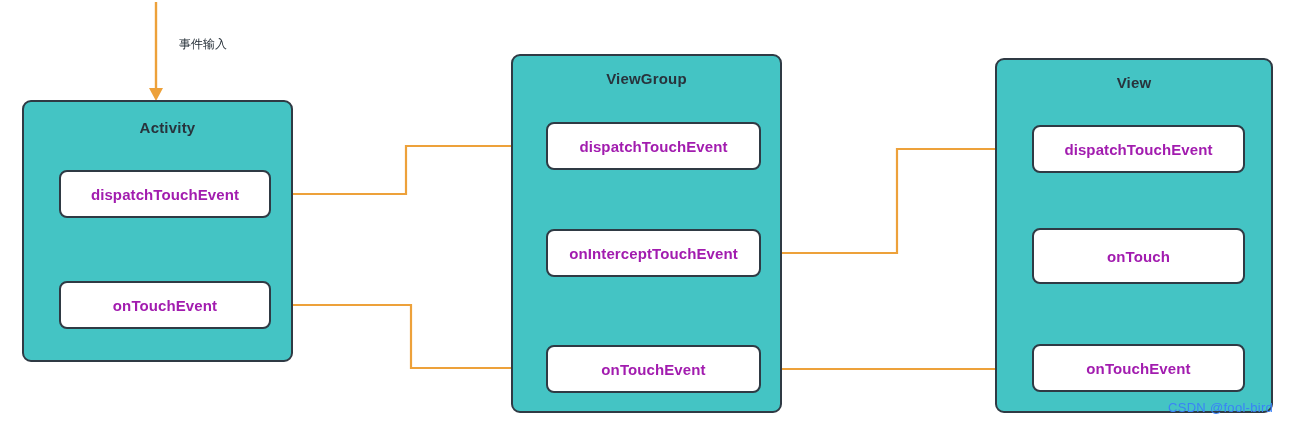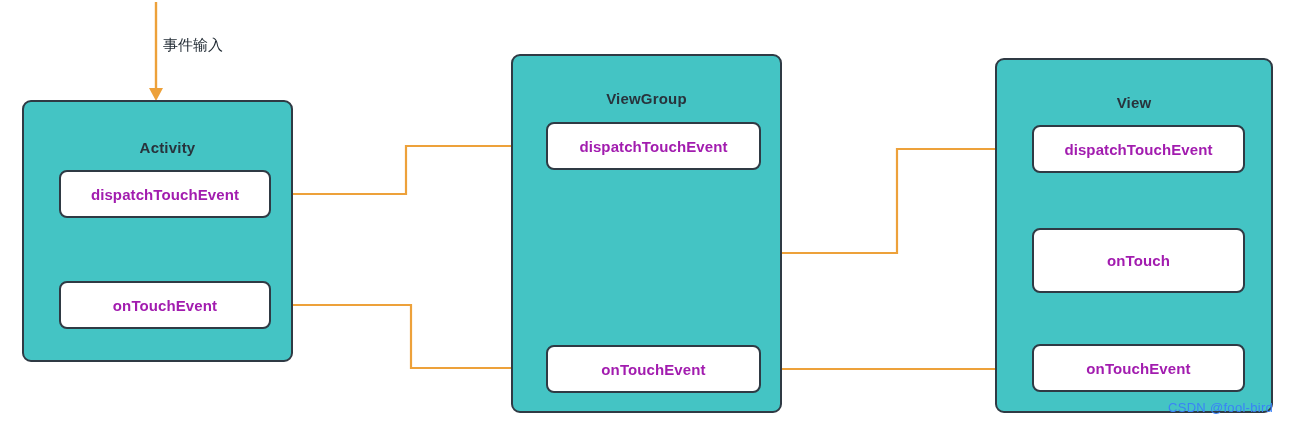--- a/index.html
+++ b/index.html
@@ -35,42 +35,42 @@
   }
   .group-title {
     position: absolute;
     left: 0;
     right: 0;
     text-align: center;
     font-size: 15px;
     font-weight: bold;
     color: #28333c;
     letter-spacing: 0.2px;
-    margin-top: 20px;
   }
   .method-box {
     position: absolute;
     background: #ffffff;
     border: 2px solid #2f3a44;
     border-radius: 8px;
     box-sizing: border-box;
     display: flex;
     align-items: center;
     justify-content: center;
     font-size: 15px;
     font-weight: bold;
     color: #a21caf;
     letter-spacing: 0.1px;
   }
   .input-label {
     position: absolute;
-    font-size: 15px;
+    font-size: 12px;
     color: #1d2730;
     font-family: "DejaVu Sans", "Liberation Sans", sans-serif;
     white-space: nowrap;
+    margin-left: 16px;
   }
   .watermark {
     position: absolute;
     font-size: 13px;
     color: #3b82f6;
     white-space: nowrap;
     letter-spacing: 0.3px;
   }
 </style>
 </head>
@@ -143,31 +143,34 @@
   <div class="method-box" style="left:59px; top:281px; width:212px; height:48px;">
     <span>onTouchEvent</span>
   </div>
 
   <div class="group-box" style="left:511px; top:54px; width:271px; height:359px;">
     <div class="group-title" style="top:14px;">ViewGroup</div>
   </div>
   <div class="method-box" style="left:546px; top:122px; width:215px; height:48px;">
     <span>dispatchTouchEvent</span>
   </div>
+  <div class="method-box" style="left:546px; top:229px; width:215px; height:48px;">
+    <span>onInterceptTouchEvent</span>
+  </div>
   <div class="method-box" style="left:546px; top:345px; width:215px; height:48px;">
     <span>onTouchEvent</span>
   </div>
 
   <div class="group-box" style="left:995px; top:58px; width:278px; height:355px;">
     <div class="group-title" style="top:14px;">View</div>
   </div>
   <div class="method-box" style="left:1032px; top:125px; width:213px; height:48px;">
     <span>dispatchTouchEvent</span>
   </div>
-  <div class="method-box" style="left:1032px; top:228px; width:213px; height:65px;">
+  <div class="method-box" style="left:1032px; top:228px; width:213px; height:56px;">
     <span>onTouch</span>
   </div>
   <div class="method-box" style="left:1032px; top:344px; width:213px; height:48px;">
     <span>onTouchEvent</span>
   </div>
 
   <div class="watermark" style="left:1168px; top:400px;">CSDN @fool-bird</div>
 
 </div>
 

